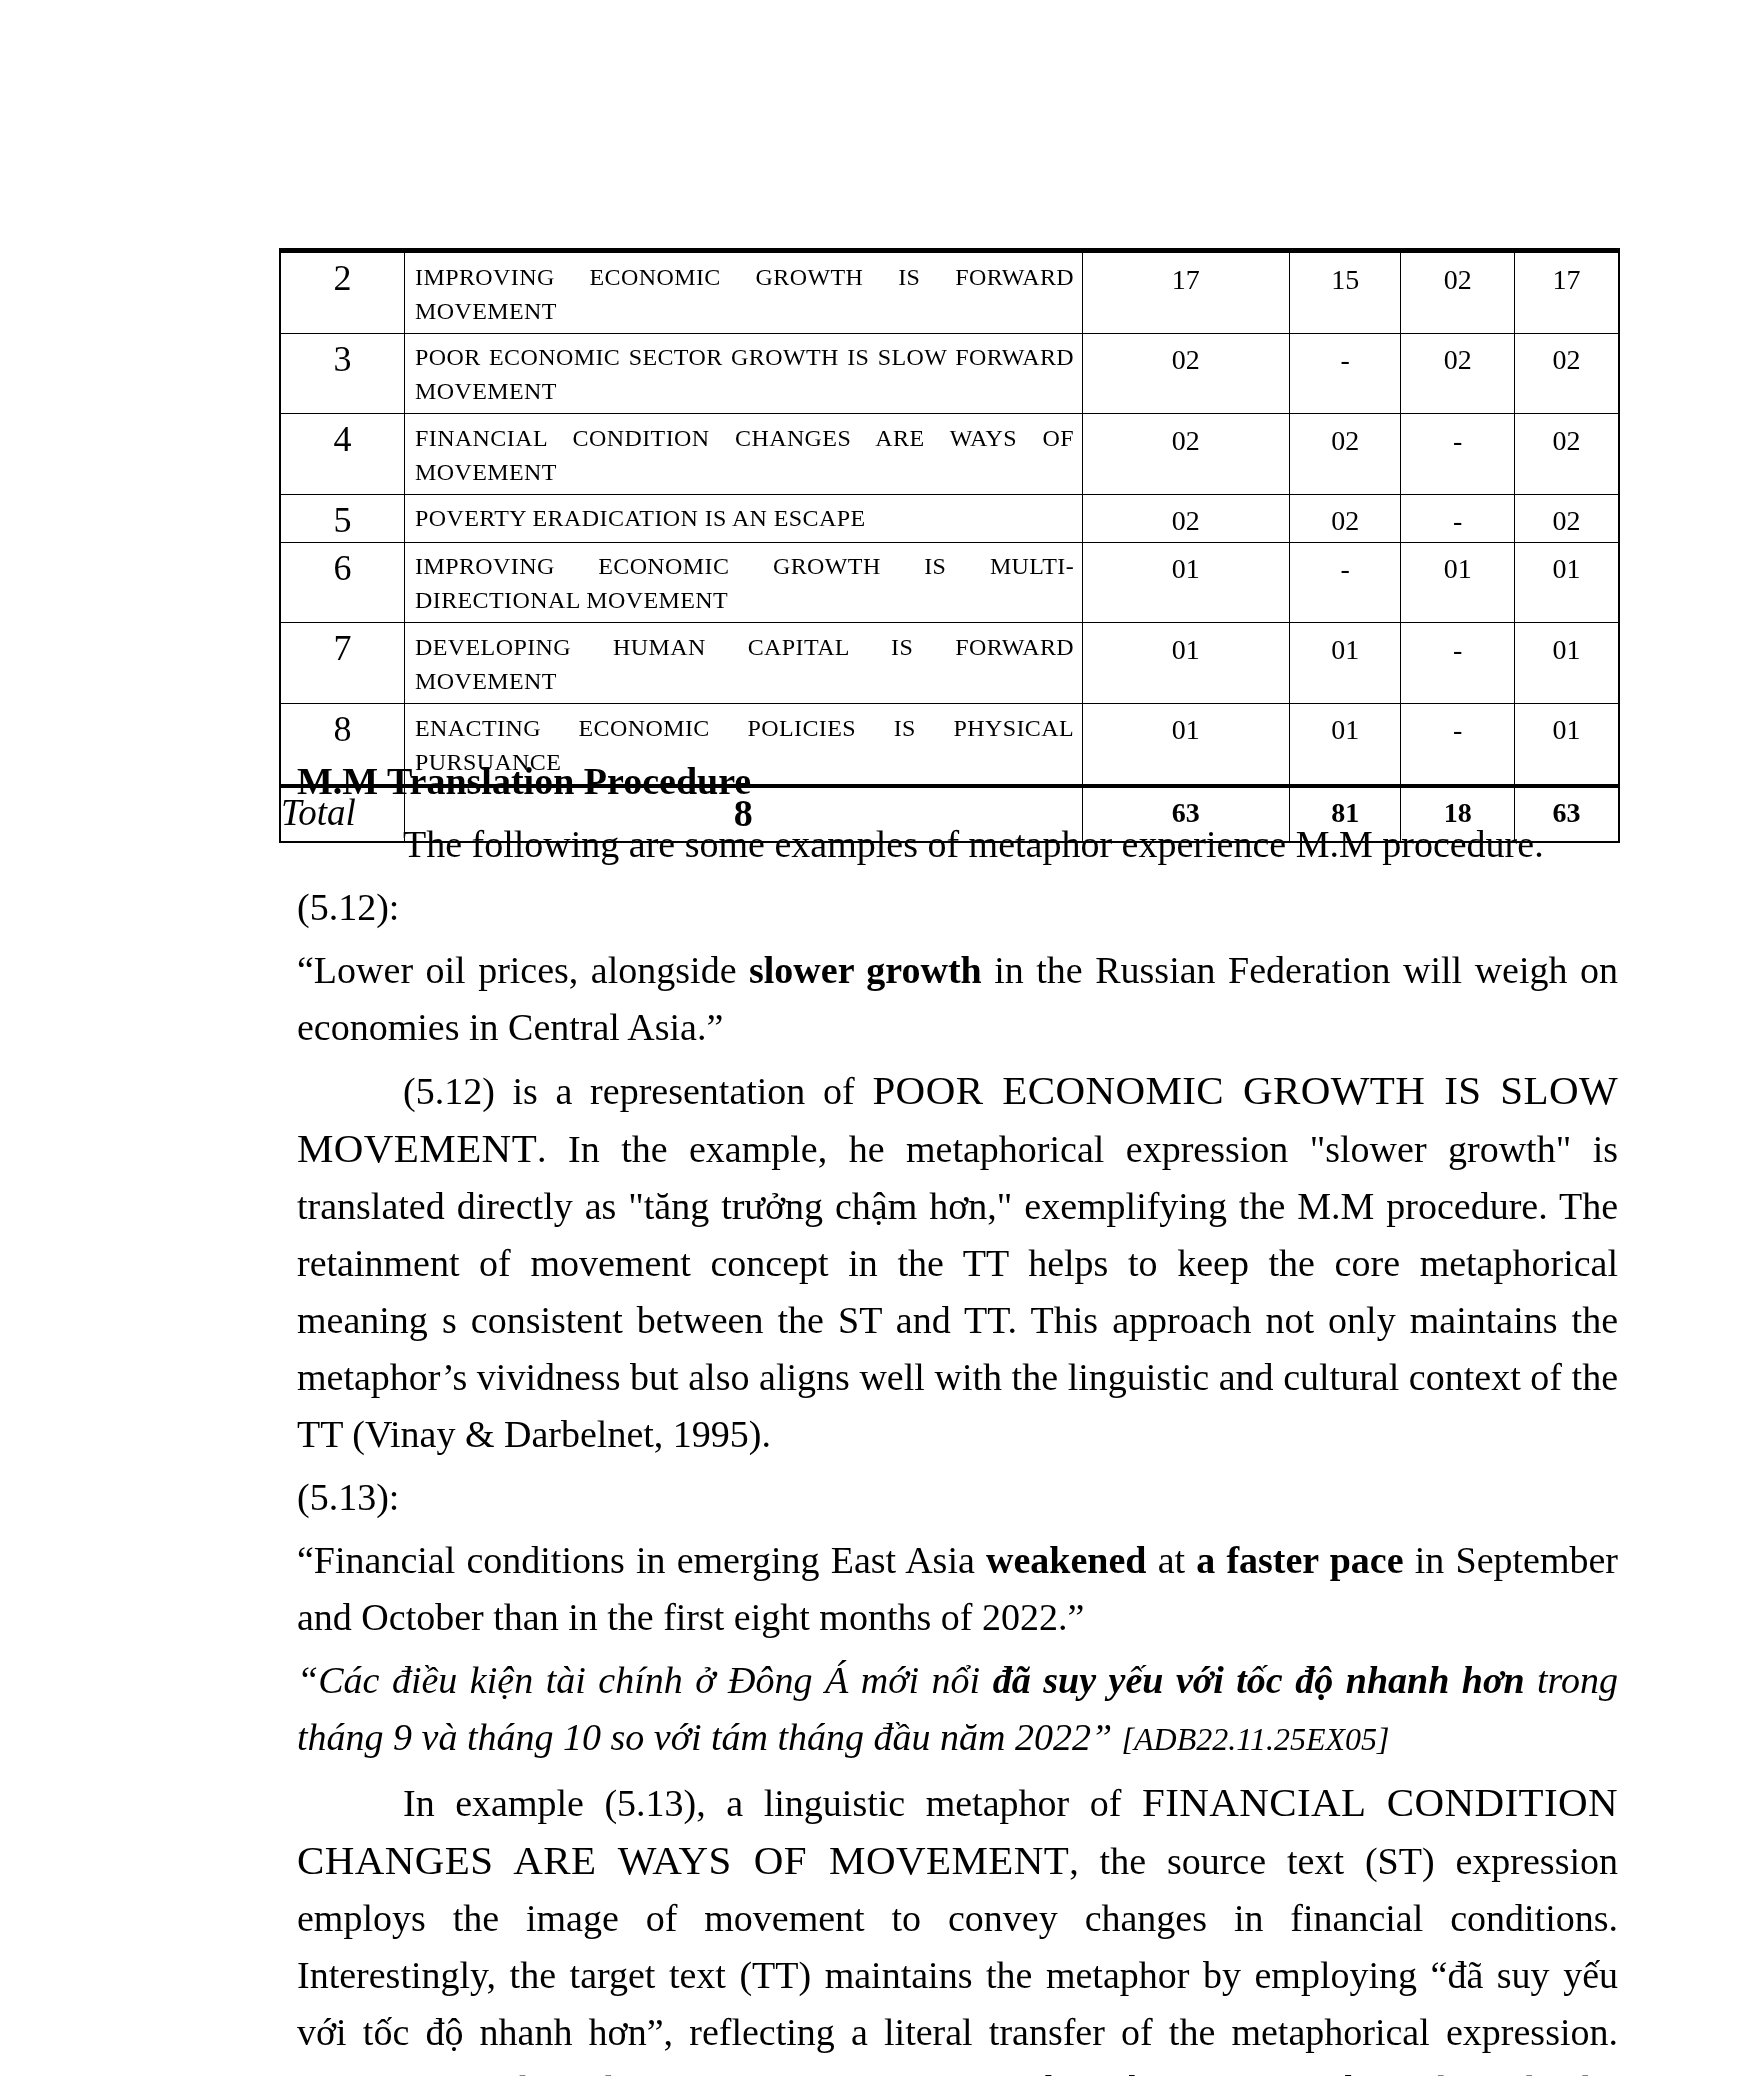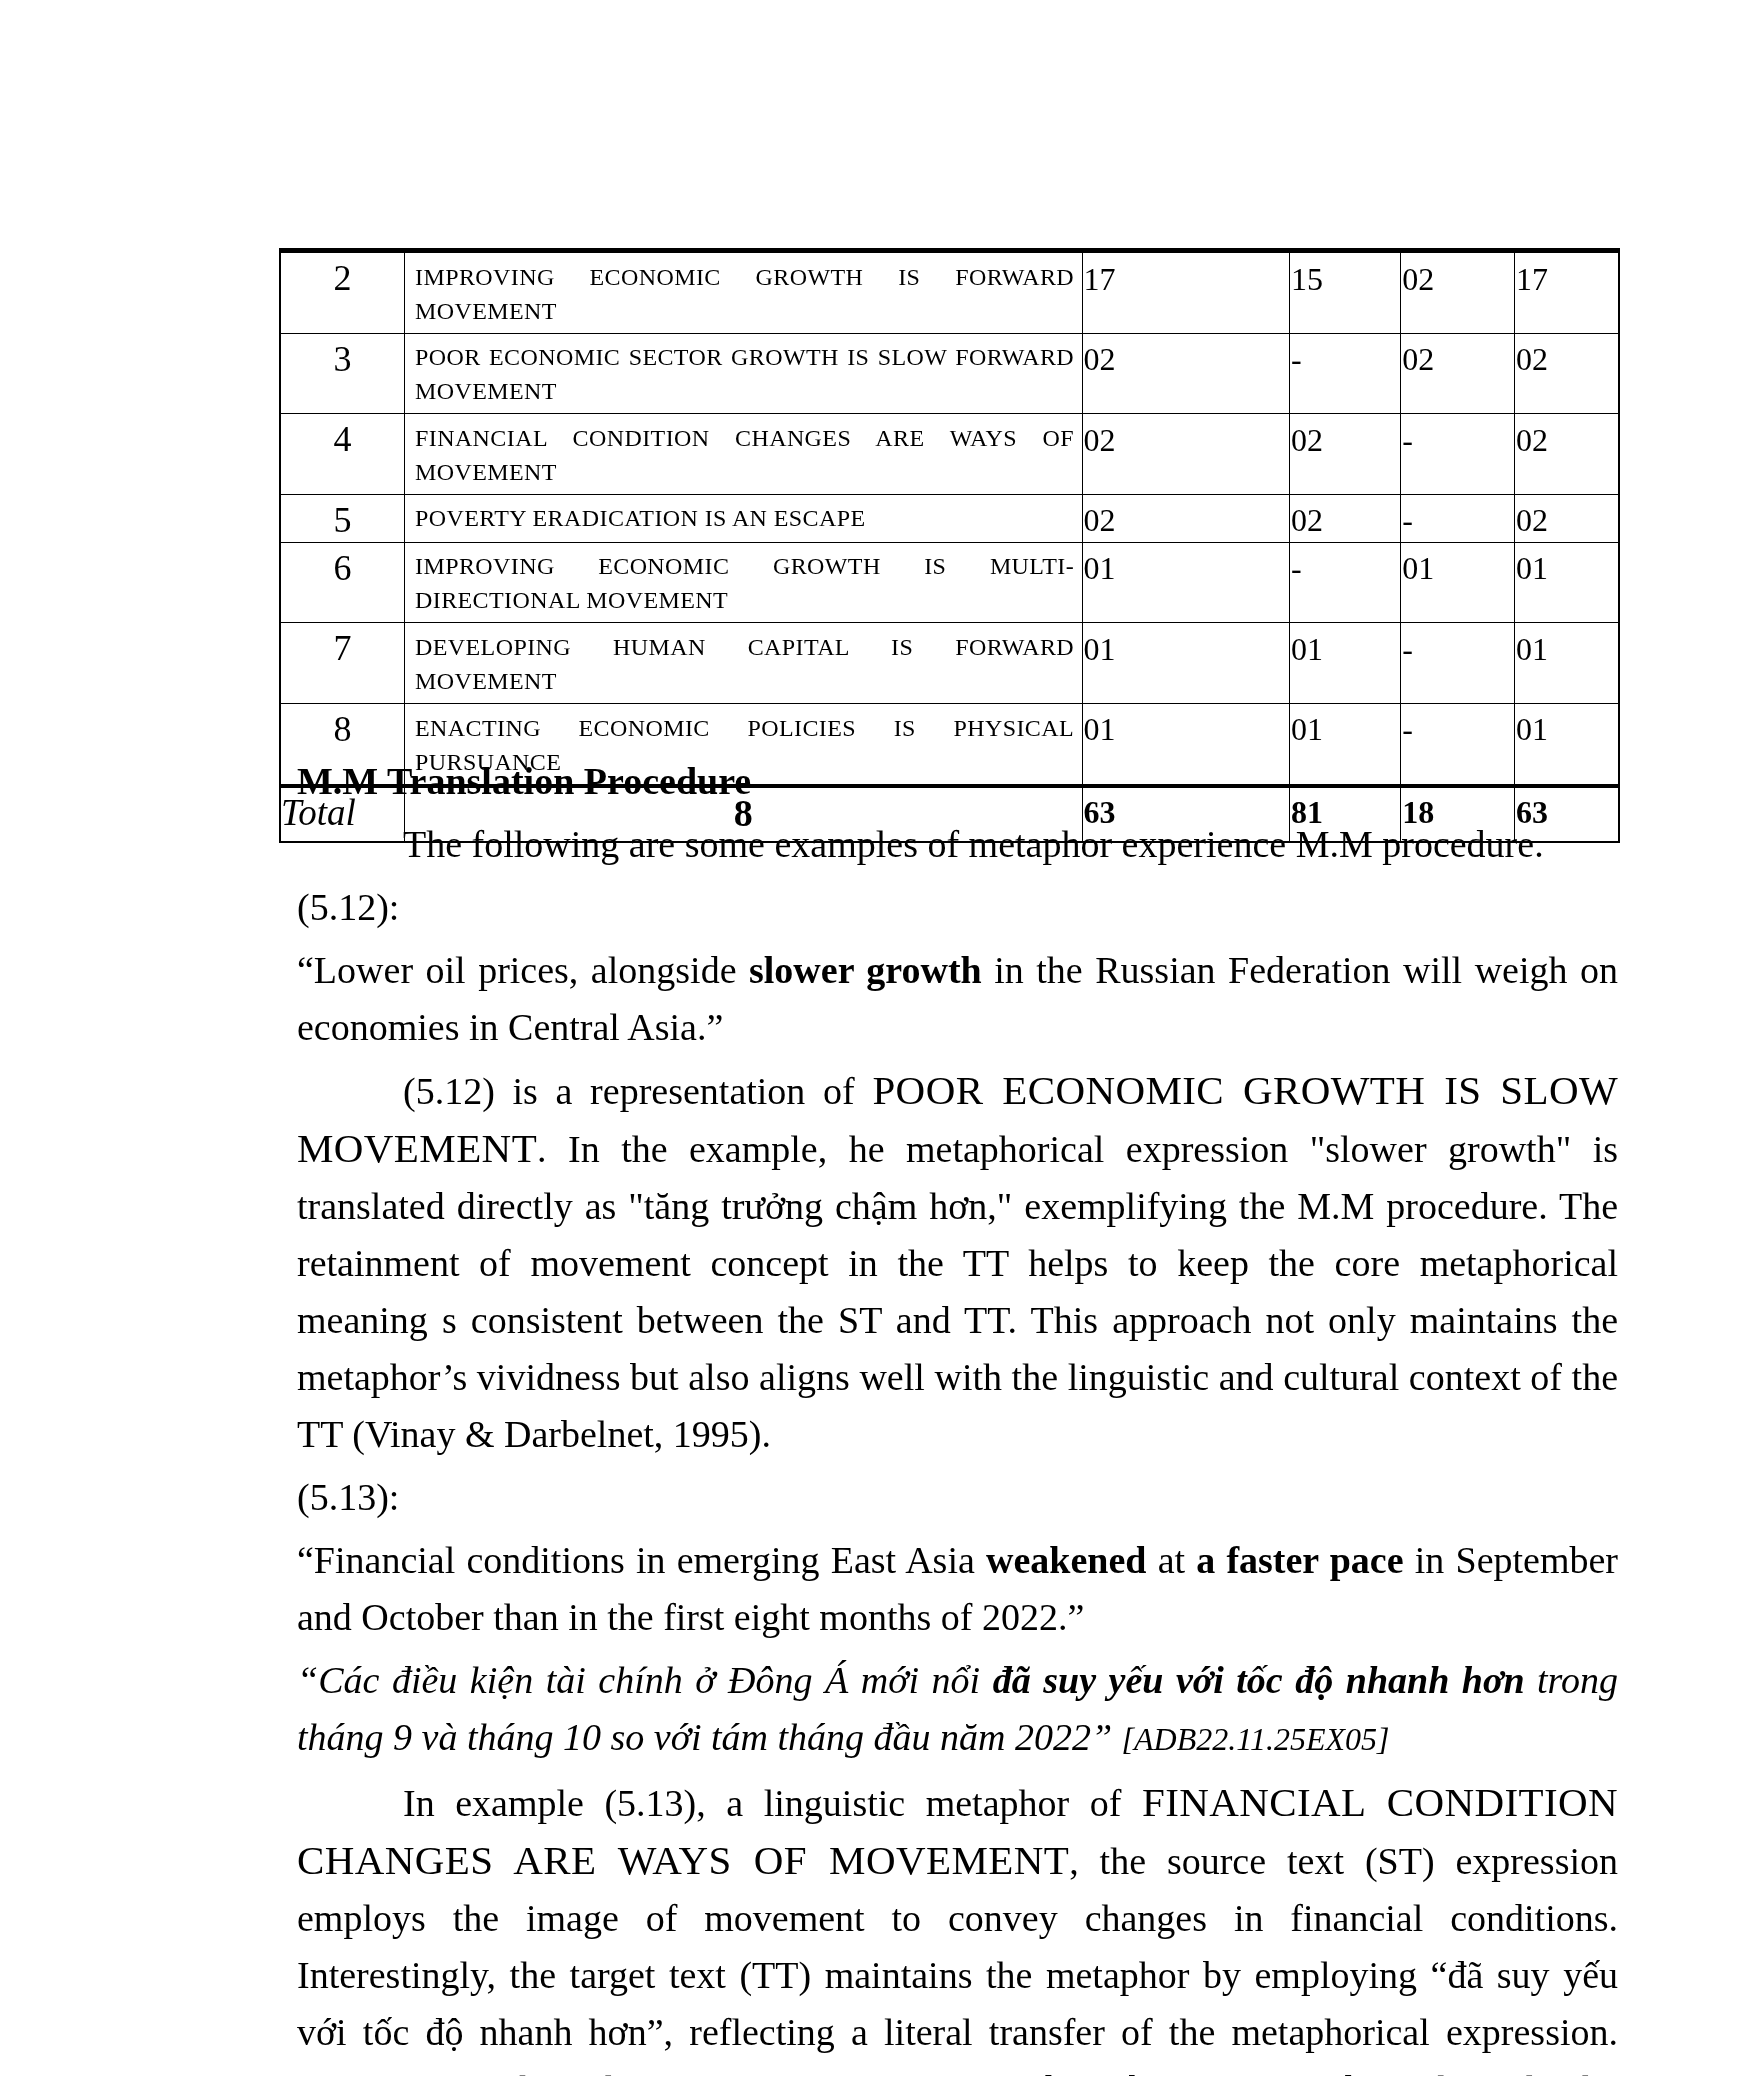--- a/index.html
+++ b/index.html
@@ -29,22 +29,22 @@
     padding-top: 5px;
   }
   td.cell-met {
     font-size: 24px;
     line-height: 34px;
     letter-spacing: 0.4px;
     padding: 6.6px 7.5px 5px 10px;
     text-align: justify;
   }
   td.cell-num {
-    text-align: left;
-    font-size: 32px;
+    text-align: center;
+    font-size: 28px;
     line-height: 37px;
     padding-top: 7.5px;
   }
   .total-row td { border-top: 4.2px solid #000; }
   td.cell-total-label {
     font-size: 37px;
     line-height: 42px;
     padding: 4.2px 0 7.5px;
     font-style: italic;
   }

